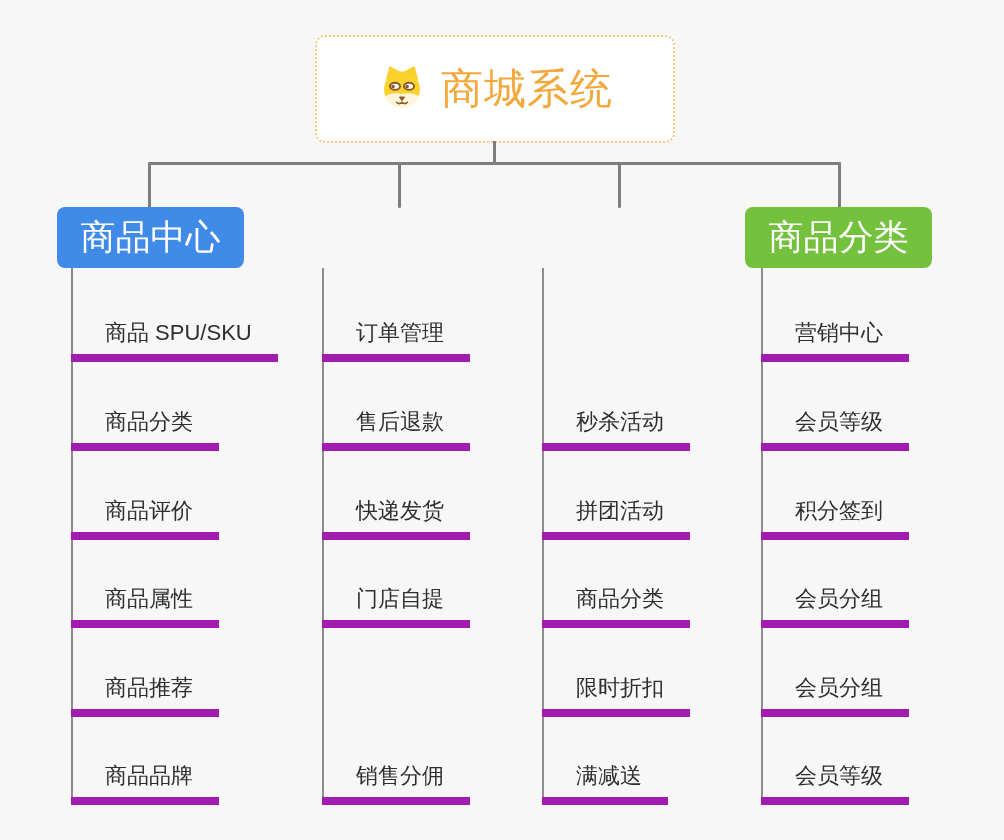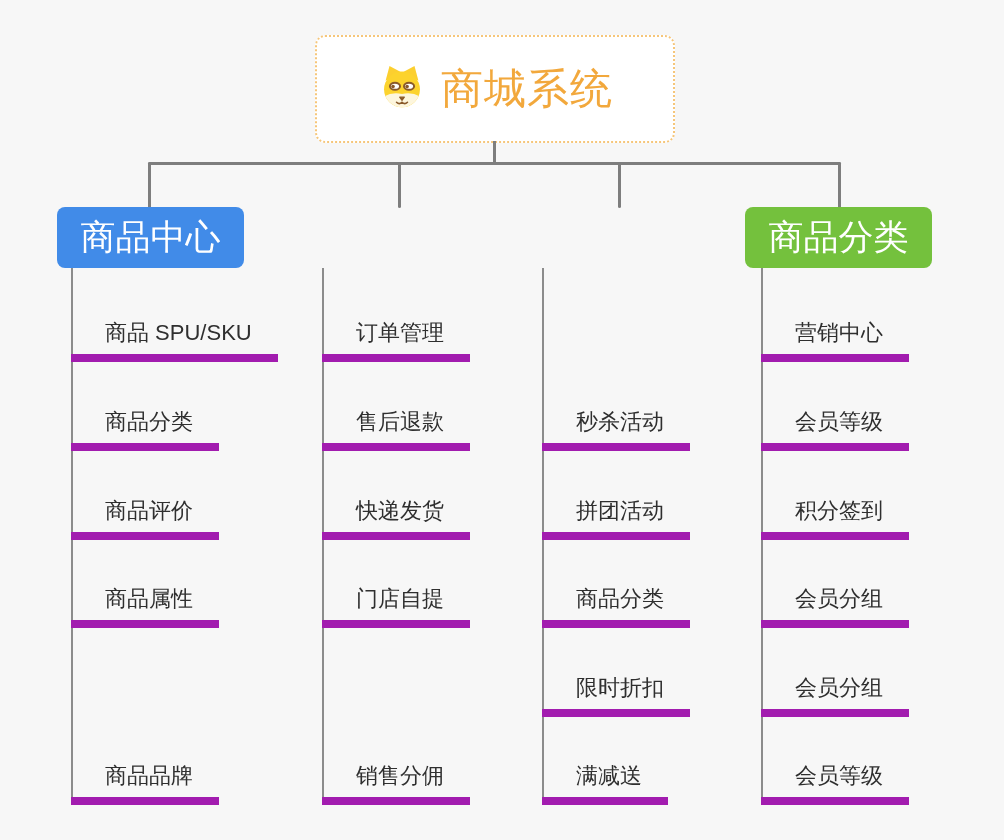--- a/index.html
+++ b/index.html
@@ -79,20 +79,21 @@
 
   <div class="spine s0"></div>
   <div class="spine s1"></div>
   <div class="spine s2"></div>
   <div class="spine s3"></div>
 
   <div class="leaf c0 r0">商品 SPU/SKU</div>
   <div class="leaf c0 r1">商品分类</div>
   <div class="leaf c0 r2">商品评价</div>
   <div class="leaf c0 r3">商品属性</div>
+  <div class="leaf c0 r4">商品推荐</div>
   <div class="leaf c0 r5">商品品牌</div>
 
   <div class="leaf c1 r0">订单管理</div>
   <div class="leaf c1 r1">售后退款</div>
   <div class="leaf c1 r2">快递发货</div>
   <div class="leaf c1 r3">门店自提</div>
   <div class="leaf c1 r5">销售分佣</div>
 
   <div class="leaf c2 r1">秒杀活动</div>
   <div class="leaf c2 r2">拼团活动</div>

